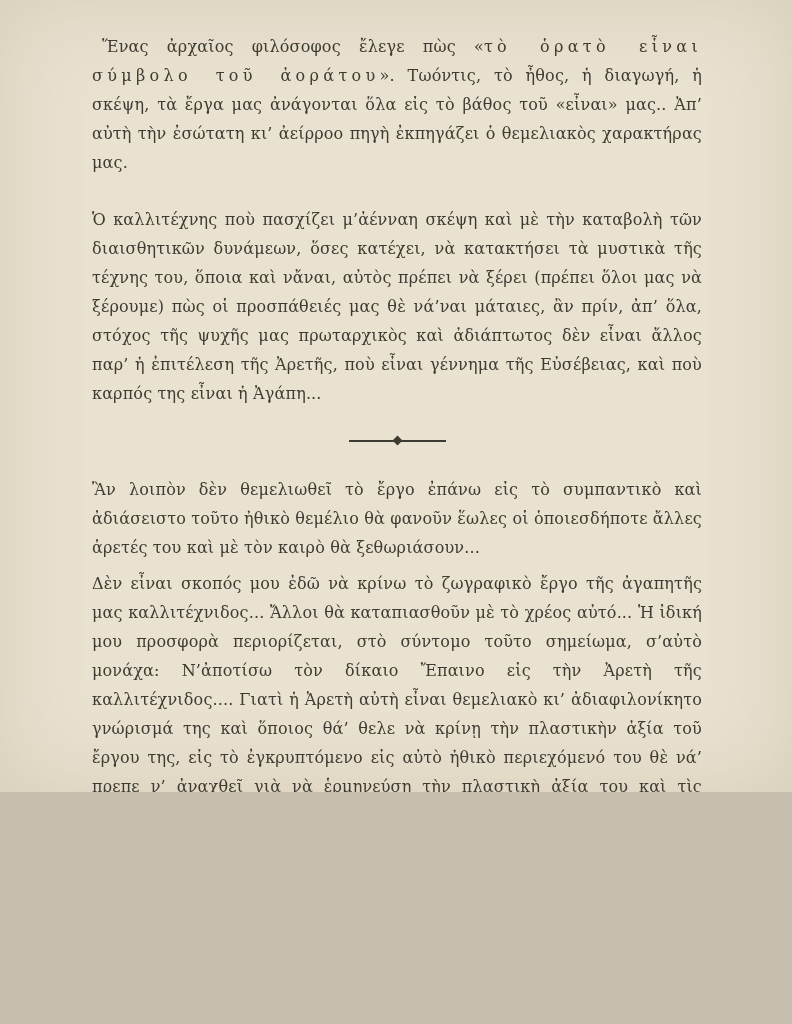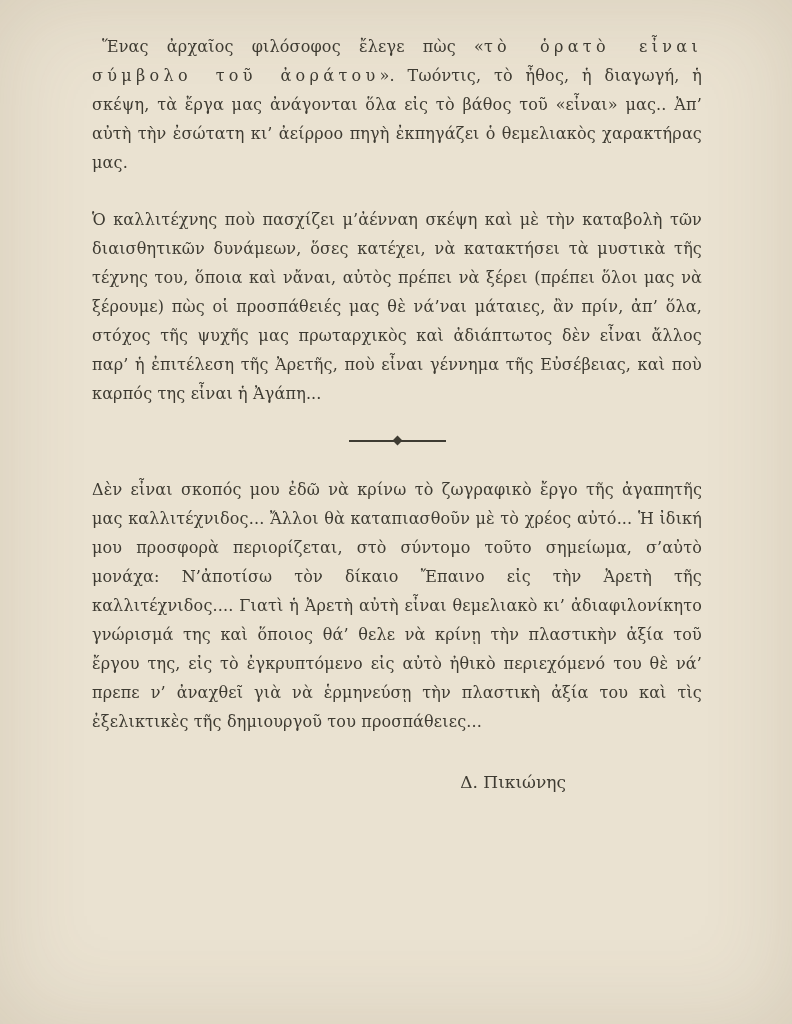--- a/index.html
+++ b/index.html
@@ -4,21 +4,21 @@
 <style>
   * { box-sizing: border-box; }
   html, body { margin: 0; padding: 0; }
   body {
     background: #c6beae;
     font-family: "DejaVu Serif", serif;
   }
   .page {
     position: relative;
     width: 792px;
-    height: 1024px;
+    height: 792px;
     margin: 0 auto;
     background: var(--paper, #EAE2D1);
     color: var(--ink, #3E3B32);
     box-shadow: inset 0 0 90px rgba(110, 95, 65, 0.16);
     overflow: hidden;
   }
   .text-block {
     position: absolute;
     left: 92px;
     right: 90px;
@@ -73,20 +73,21 @@
     <p class="para para-indent"><span class="seg">Ἕνας ἀρχαῖος φιλόσοφος ἔλεγε πὼς «</span><span class="seg spaced">τὸ ὁρατὸ εἶναι σύμβολο τοῦ ἀοράτου</span><span class="seg">». Τωόντις, τὸ ἦθος, ἡ διαγωγή, ἡ σκέψη, τὰ ἔργα μας ἀνάγονται ὅλα εἰς τὸ βάθος τοῦ «εἶναι» μας.. Ἀπ’ αὐτὴ τὴν ἐσώτατη κι’ ἀείρροο πηγὴ ἐκπηγάζει ὁ θεμελιακὸς χαρακτήρας μας.</span></p>
 
     <p class="para">Ὁ καλλιτέχνης ποὺ πασχίζει μ’ἀένναη σκέψη καὶ μὲ τὴν καταβολὴ τῶν διαισθητικῶν δυνάμεων, ὅσες κατέχει, νὰ κατακτήσει τὰ μυστικὰ τῆς τέχνης του, ὅποια καὶ νἄναι, αὐτὸς πρέπει νὰ ξέρει (πρέπει ὅλοι μας νὰ ξέρουμε) πὼς οἱ προσπάθειές μας θὲ νά’ναι μάταιες, ἂν πρίν, ἀπ’ ὅλα, στόχος τῆς ψυχῆς μας πρωταρχικὸς καὶ ἀδιάπτωτος δὲν εἶναι ἄλλος παρ’ ἡ ἐπιτέλεση τῆς Ἀρετῆς, ποὺ εἶναι γέννημα τῆς Εὐσέβειας, καὶ ποὺ καρπός της εἶναι ἡ Ἀγάπη...</p>
 
     <div class="divider">
       <span class="line"></span>
       <span class="diamond"></span>
       <span class="line"></span>
     </div>
 
+    <p class="para para-tight">Ἂν λοιπὸν δὲν θεμελιωθεῖ τὸ ἔργο ἐπάνω εἰς τὸ συμπαντικὸ καὶ ἀδιάσειστο τοῦτο ἠθικὸ θεμέλιο θὰ φανοῦν ἕωλες οἱ ὁποιεσδήποτε ἄλλες ἀρετές του καὶ μὲ τὸν καιρὸ θὰ ξεθωριάσουν...</p>
 
     <p class="para">Δὲν εἶναι σκοπός μου ἐδῶ νὰ κρίνω τὸ ζωγραφικὸ ἔργο τῆς ἀγαπητῆς μας καλλιτέχνιδος... Ἄλλοι θὰ καταπιασθοῦν μὲ τὸ χρέος αὐτό... Ἡ ἰδική μου προσφορὰ περιορίζεται, στὸ σύντομο τοῦτο σημείωμα, σ’αὐτὸ μονάχα: Ν’ἀποτίσω τὸν δίκαιο Ἔπαινο εἰς τὴν Ἀρετὴ τῆς καλλιτέχνιδος.... Γιατὶ ἡ Ἀρετὴ αὐτὴ εἶναι θεμελιακὸ κι’ ἀδιαφιλονίκητο γνώρισμά της καὶ ὅποιος θά’ θελε νὰ κρίνῃ τὴν πλαστικὴν ἀξία τοῦ ἔργου της, εἰς τὸ ἐγκρυπτόμενο εἰς αὐτὸ ἠθικὸ περιεχόμενό του θὲ νά’ πρεπε ν’ ἀναχθεῖ γιὰ νὰ ἑρμηνεύσῃ τὴν πλαστικὴ ἀξία του καὶ τὶς ἐξελικτικὲς τῆς δημιουργοῦ του προσπάθειες...</p>
 
 
     <p class="signature">Δ. Πικιώνης</p>
 
   </main>
 </div>
 
 </body></html>

